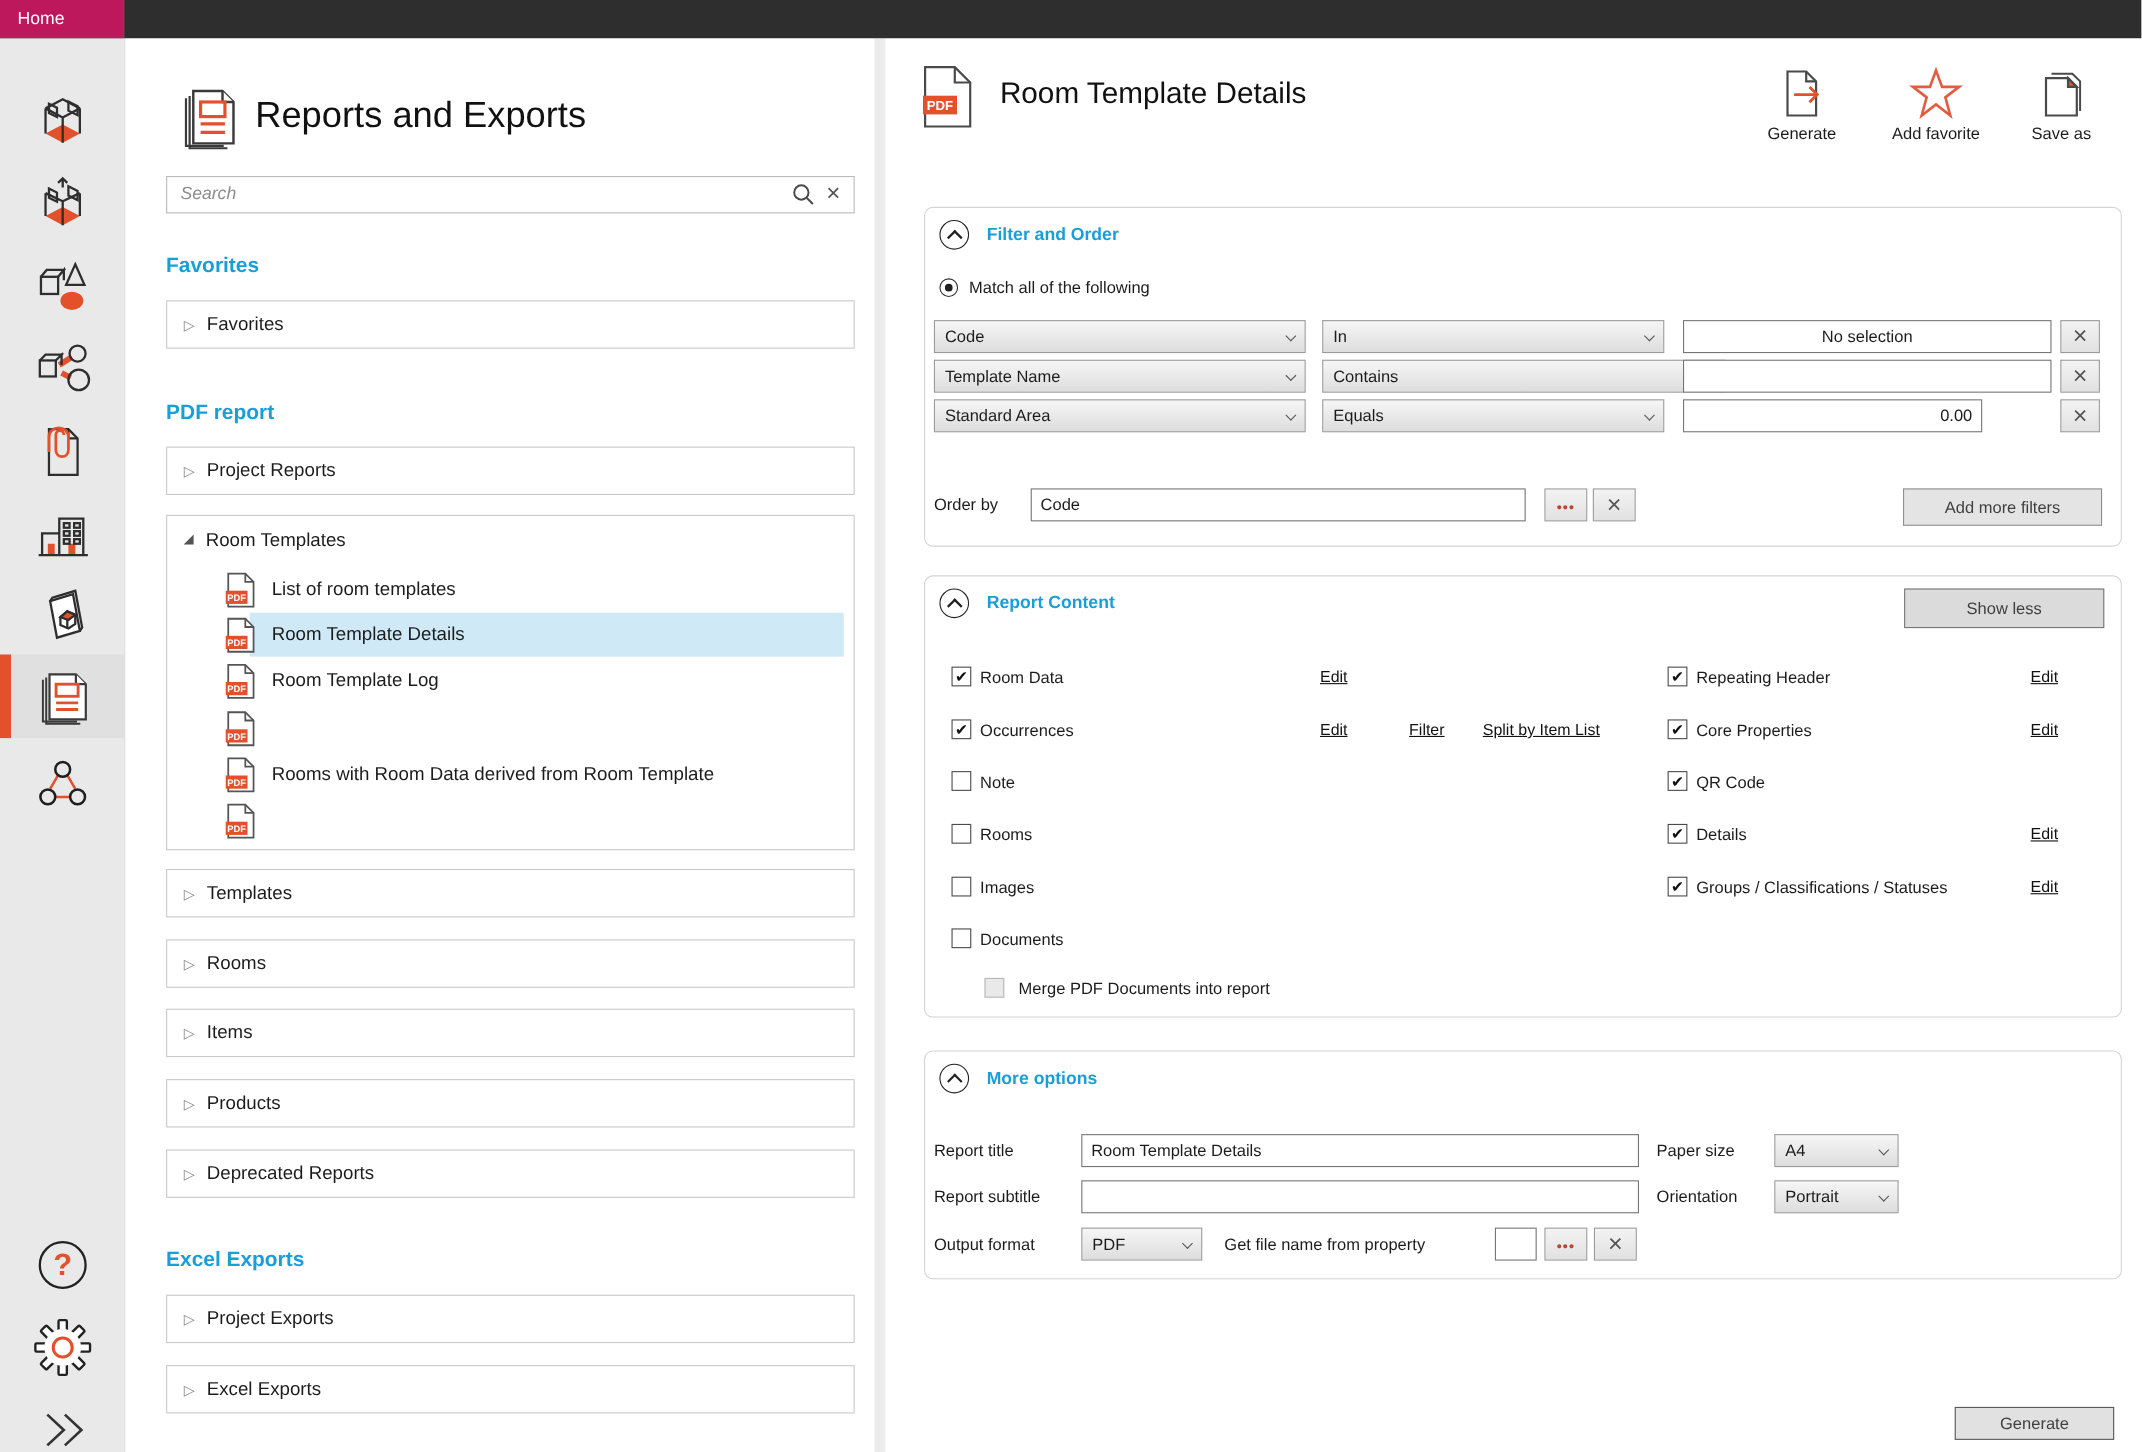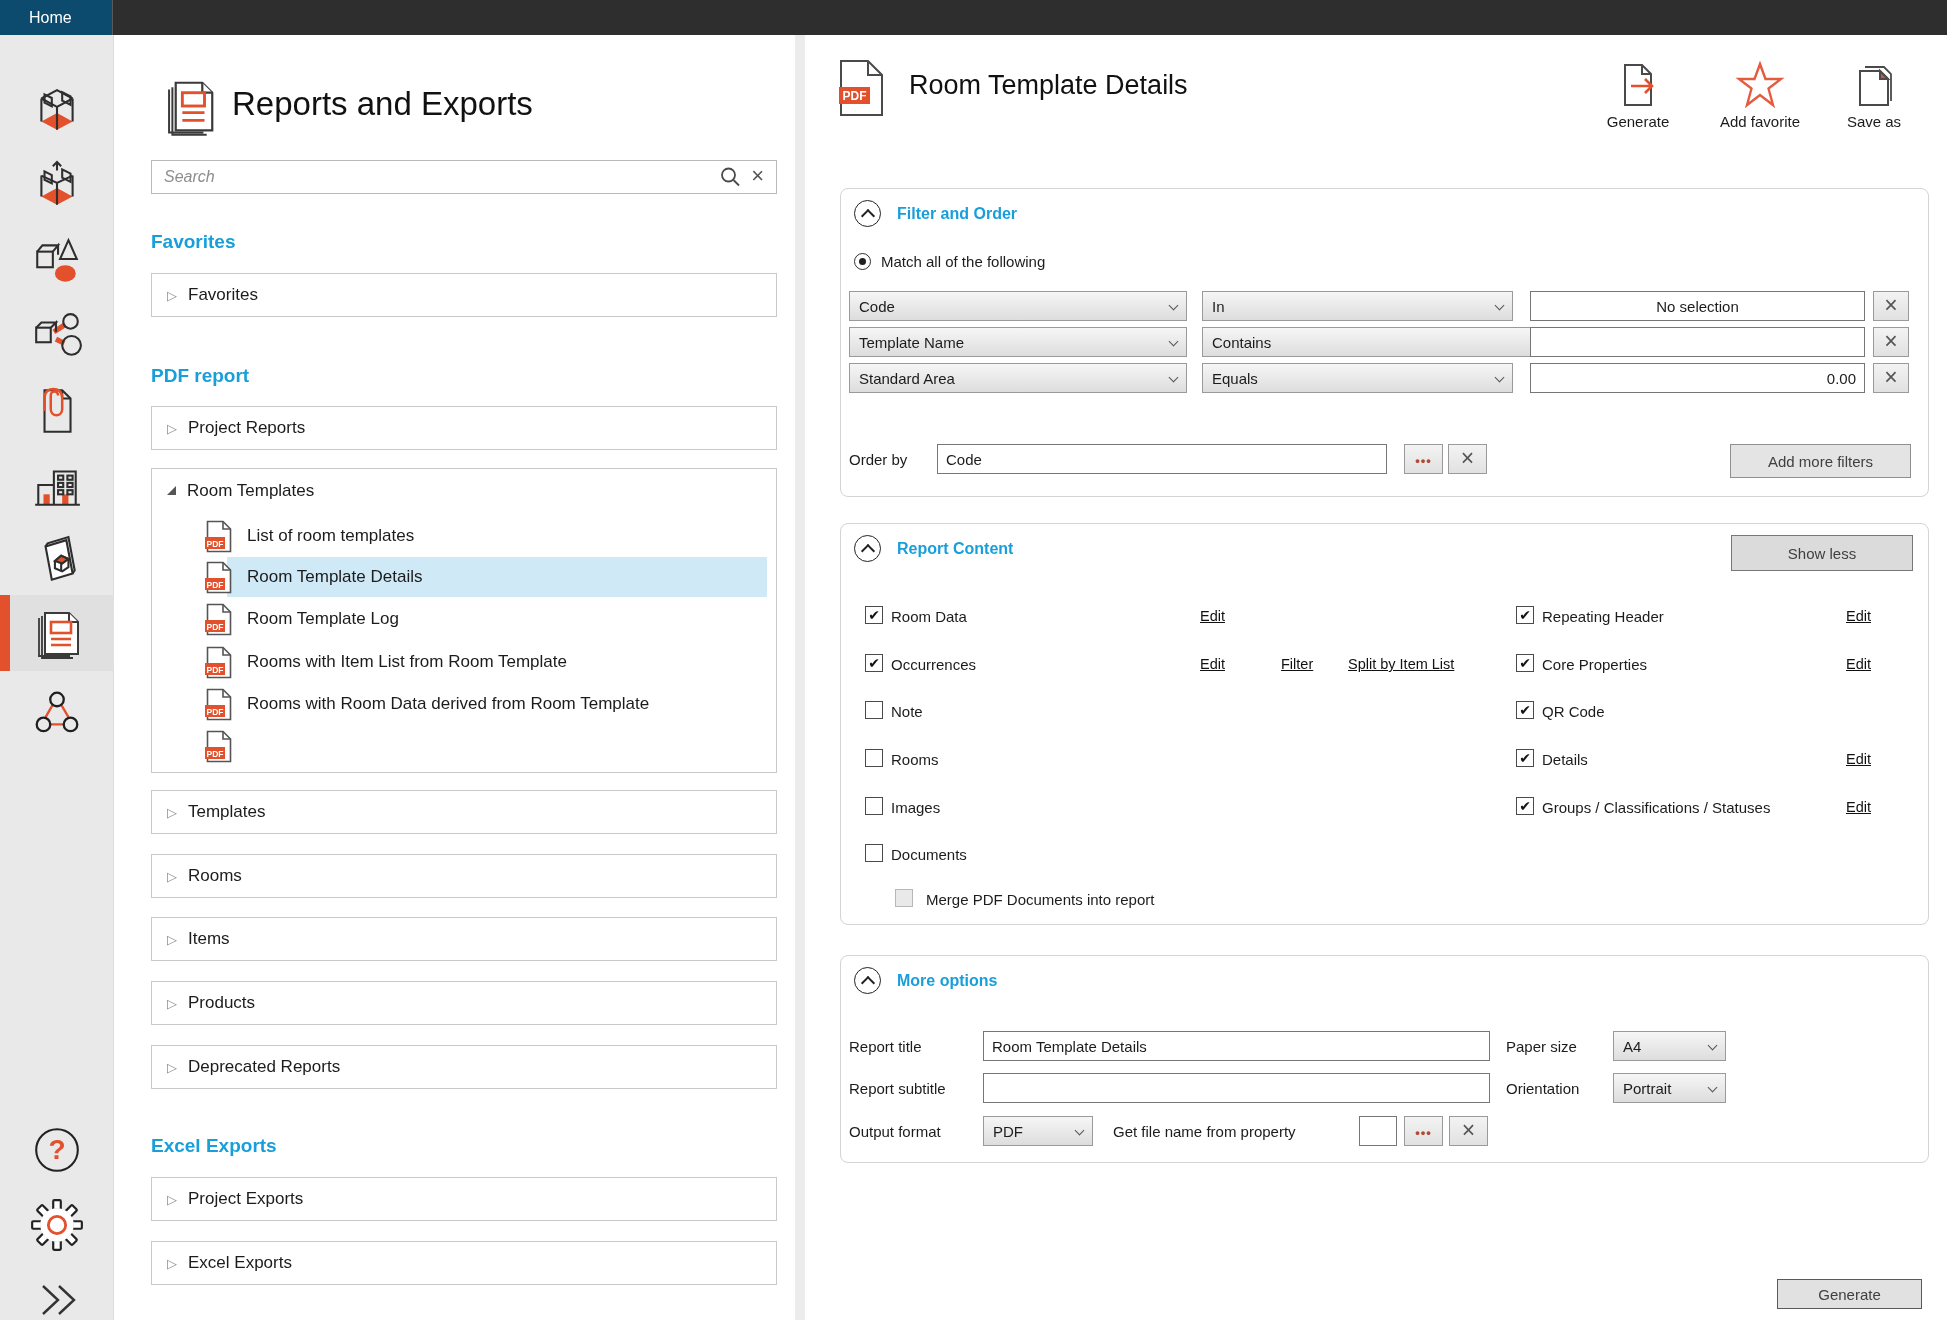--- a/index.html
+++ b/index.html
@@ -6,22 +6,22 @@
     --orange:#e2502c; --blue:#189fda; --hl:#cfe9f7;
     --ink:#1c1c1c; --line:#c9c9c9; --btnbg:#e4e4e4; --btnbd:#8f8f8f;
   }
   *{margin:0;padding:0;box-sizing:border-box;}
   html,body{background:#fff;}
   body{font-family:"Liberation Sans",sans-serif;color:var(--ink);}
   #canvas{position:relative;width:1947px;height:1320px;overflow:hidden;background:#fff;}
 
   
   .topbar{position:absolute;left:0;top:0;width:100%;height:35px;background:#2e2e2e;}
-  .home-tab{position:absolute;left:0;top:0;width:113px;height:35px;background:#0c4a6e;border-right:1px solid #5a5a5a;
-            color:#fff;font-size:16px;display:flex;align-items:center;padding-left:29px;}
+  .home-tab{position:absolute;left:0;top:0;width:113px;height:35px;background:#be185d;border-right:1px solid #5a5a5a;
+            color:#fff;font-size:16px;display:flex;align-items:center;padding-left:16px;}
 
   
   .sidebar{position:absolute;left:0;top:35px;width:114px;bottom:0;background:#e9e9e9;border-right:1px solid #dcdcdc;}
   .side-item{position:absolute;left:0;width:114px;height:75px;display:flex;align-items:center;justify-content:center;cursor:pointer;}
   .side-item.selected{background:#e0e0e0;}
   .side-item.selected::before{content:"";position:absolute;left:0;top:0;bottom:0;width:10px;background:var(--orange);}
 
   
   .left-panel{position:absolute;left:114px;top:35px;width:681px;bottom:0;background:#fff;}
   .vdivider{position:absolute;left:795px;top:35px;width:10px;bottom:0;background:#ececec;}
@@ -281,21 +281,20 @@
         <span class="lbl">Room Template Log</span>
       </div>
       <div class="rt-child" style="top:173px">
 
         <svg class="pdficon" width="27" height="33" viewBox="0 0 27 33">
             <path d="M2.5 1.5 H18 L25.5 9 V31.5 H2.5 Z" fill="#fff" stroke="#555" stroke-width="1.6"></path>
             <path d="M18 1.5 V9 H25.5" fill="none" stroke="#555" stroke-width="1.6"></path>
             <rect x="0" y="17" width="20" height="12" fill="#e2502c"></rect>
             <text x="10" y="26.5" text-anchor="middle" font-size="8.5" font-weight="bold" fill="#fff">PDF</text>
           </svg>
-        <span class="lbl">Rooms with Item List from Room Template</span>
       </div>
       <div class="rt-child" style="top:215px">
 
         <svg class="pdficon" width="27" height="33" viewBox="0 0 27 33">
             <path d="M2.5 1.5 H18 L25.5 9 V31.5 H2.5 Z" fill="#fff" stroke="#555" stroke-width="1.6"></path>
             <path d="M18 1.5 V9 H25.5" fill="none" stroke="#555" stroke-width="1.6"></path>
             <rect x="0" y="17" width="20" height="12" fill="#e2502c"></rect>
             <text x="10" y="26.5" text-anchor="middle" font-size="8.5" font-weight="bold" fill="#fff">PDF</text>
           </svg>
         <span class="lbl">Rooms with Room Data derived from Room Template</span>
@@ -410,21 +409,21 @@
       <div class="sqbtn x" style="left:1032px;top:138px;width:36px">×</div>
 
       <div class="dropdown" style="left:8px;top:174px;width:338px">
         <span>Standard Area</span>
           <span class="chev"></span>
       </div>
       <div class="dropdown" style="left:361px;top:174px;width:311px">
         <span>Equals</span>
           <span class="chev"></span>
       </div>
-      <input class="val right" style="left: 689px; top: 174px; width: 335px;" value="0.00">
+      <input class="val right" style="left: 689px; top: 174px; width: 272px;" value="0.00">
       <div class="sqbtn x" style="left:1032px;top:174px;width:36px">×</div>
 
       <div class="flabel" style="left:8px;top:255px">Order by</div>
       <input class="val" style="left: 96px; top: 255px; width: 450px;" value="Code">
       <div class="sqbtn dots" style="left:563px;top:255px;width:39px">•••</div>
       <div class="sqbtn x" style="left:607px;top:255px;width:39px">×</div>
       <button class="btn" style="left:889px;top:255px;width:181px;height:34px">Add more filters</button>
     </div>
 
     <div class="section" style="top:488px;height:402px">

